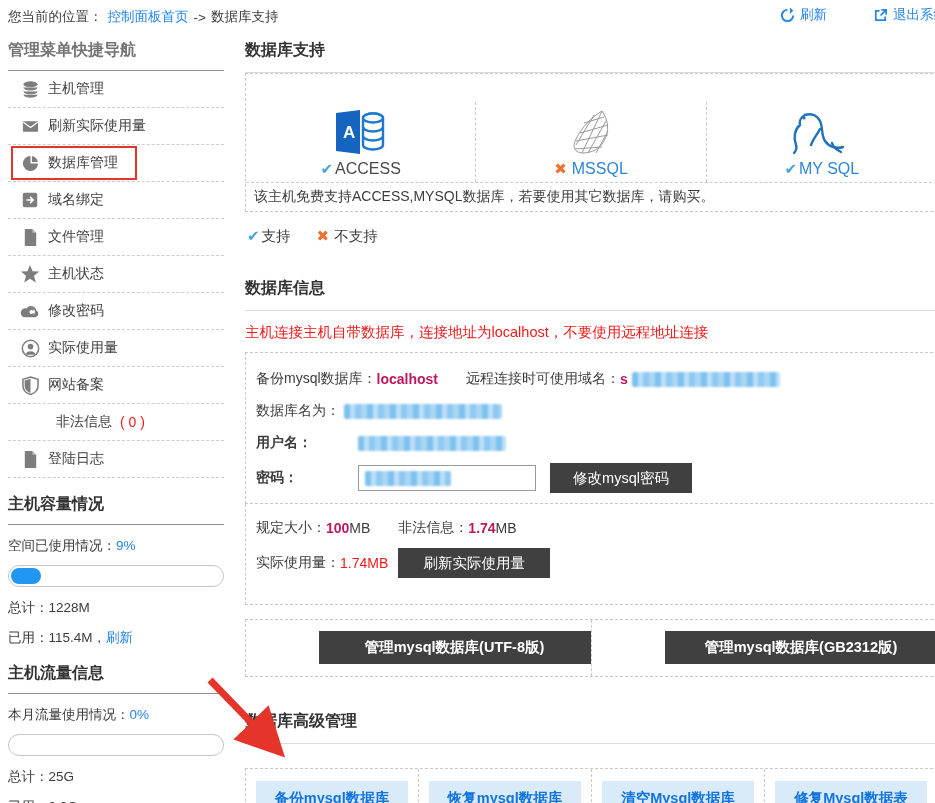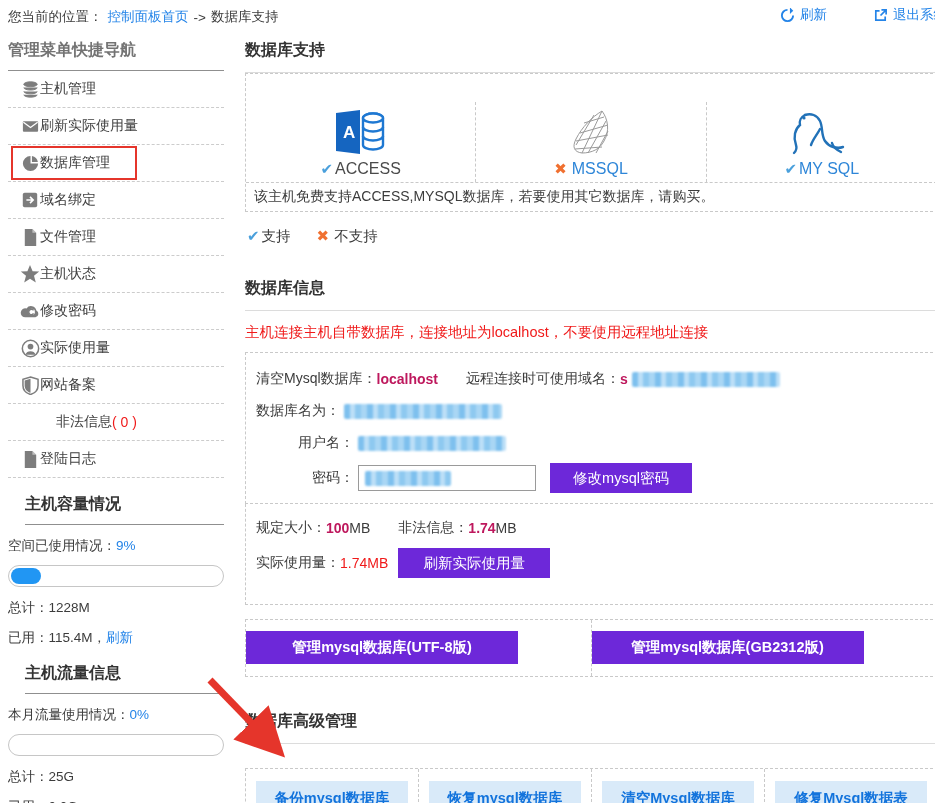--- a/index.html
+++ b/index.html
@@ -8,27 +8,27 @@
   .topbar { display:flex; align-items:center; padding:8px 0 4px 8px; font-size:13.5px; position:relative; }
   .crumb-link { color:#2484e8; text-decoration:none; margin:0 5px; cursor:pointer; }
   .crumb-sep { margin-right:5px; }
   .top-actions { position:absolute; right:0; top:6px; display:flex; gap:46px; }
   .top-action { color:#2484e8; display:flex; align-items:center; gap:5px; cursor:pointer; white-space:nowrap; }
   .top-action:last-child { margin-right:-12px; }
   .layout { display:flex; padding:0 0 0 8px; }
   
   .sidebar { width:216px; flex:0 0 216px; }
   .side-title { font-size:16px; font-weight:bold; color:#737373; padding:10px 0 9px 0; border-bottom:1px solid #8f8f8f; }
-  .menu-item { display:flex; align-items:center; gap:0; height:37px; border-bottom:1px dashed #ccc; padding-left:12px; cursor:pointer; position:relative; }
+  .menu-item { display:flex; align-items:center; gap:8px; height:37px; border-bottom:1px dashed #ccc; padding-left:12px; cursor:pointer; position:relative; }
   .menu-item .ic { width:20px; height:20px; flex:0 0 20px; display:flex; align-items:center; justify-content:center; }
   .menu-label { font-size:14px; color:#404040; }
   .no-icon { padding-left:48px; }
   .red-count { color:#f01a1a; }
   .hl-box { position:absolute; left:3px; top:1px; width:126px; height:34px; border:2px solid #e5352b; pointer-events:none; }
-  .side-sec-title { font-size:16px; font-weight:bold; color:#333; padding:16px 0 9px 0; border-bottom:1px solid #8f8f8f;margin-left:17px; }
+  .side-sec-title { font-size:16px; font-weight:bold; color:#333; padding:16px 0 9px 0; border-bottom:1px solid #8f8f8f; }
   .side-row { font-size:13.5px; color:#3c3c3c; padding:12px 0 0 0; }
   .pct { color:#2484e8; }
   .pbar { margin-top:10px; height:22px; border:1px solid #c6c6c6; border-radius:12px; background:#fff; }
   .pfill { height:16px; margin:2px; border-radius:9px; background:#2196f3; }
   .pfill.p9 { width:30px; }
   .side-link { color:#2484e8; cursor:pointer; }
   
   .main { flex:1; padding-left:21px; }
   .sec-title { font-size:16px; font-weight:bold; color:#333; padding:10px 0 11px 0; border-bottom:1px solid #dcdcdc; }
   .dashed-box { border:1px dashed #c9c9c9; }
@@ -40,35 +40,35 @@
   .cap-blue { color:#2e86d8; }
   .mark-ok { color:#4aa0dc; font-size:15px; margin-right:2px; }
   .mark-no { color:#f07030; font-size:15px; margin-right:5px; }
   .support-note { border-top:1px dashed #c9c9c9; padding:5px 8px; font-size:14px; }
   .legend { margin:15px 0 0 2px; font-size:14.5px; }
   .legend .seg { margin-right:22px; }
   .warn { color:#f01a1a; margin:12px 0 10px 0; font-size:14.5px; }
   .info-box { padding:6px 10px 10px 10px; }
   .info-row { display:flex; align-items:center; margin-top:8px; min-height:24px; }
   .lab { white-space:nowrap; }
-  .lab-r { display:inline-block; width:98px; text-align:right; white-space:nowrap; }
+  .lab-r { display:inline-block; width:98px; text-align:left; white-space:nowrap;font-weight:bold; }
   .bold-blue { color:#be185d; font-weight:bold; }
   .gap28 { width:28px; }
   .blob { display:inline-block; height:15px; border-radius:2px; margin-left:4px; filter:blur(1.2px);
     background:repeating-linear-gradient(90deg,#7ec0ee 0 6px,#bcdff7 6px 11px,#8ec9f0 11px 17px,#a9d6f4 17px 23px); }
   .blob.w150 { width:148px; } .blob.w160 { width:158px; }
   .pw-input { width:178px; height:26px; border:1px solid #9a9a9a; background:#fff; margin-left:4px; display:flex; align-items:center; padding-left:6px; }
   .pw-input .blob { width:86px; margin-left:0; }
-  .btn { background:#6d28d9; color:#fff; border:none; font-size:14.5px; cursor:pointer; font-family:inherit; }
+  .btn { background:#404040; color:#fff; border:none; font-size:14.5px; cursor:pointer; font-family:inherit; }
   .btn-pw { height:30px; width:142px; margin-left:14px; }
   .btn-usage { height:30px; width:152px; margin-left:10px; }
   .size-box { border-top:none; padding:4px 10px 26px 10px; }
   .red-val { color:#f01a1a; }
   .manage-grid { display:grid; grid-template-columns:1fr 1fr; margin-top:14px; }
-  .manage-cell { padding:11px 0 12px 0; display:flex; justify-content:flex-start; border-right:1px dashed #c9c9c9; }
+  .manage-cell { padding:11px 0 12px 0; display:flex; justify-content:flex-end; border-right:1px dashed #c9c9c9; }
   .manage-cell:last-child { border-right:none; }
   .btn-manage { height:33px; width:272px; font-weight:bold; }
   .adv-grid1 { display:grid; grid-template-columns:1fr 1fr 1fr 1fr; margin-top:24px; border-bottom:none; }
   .adv-cell { padding:12px 10px; display:flex; justify-content:center; border-right:1px dashed #c9c9c9; }
   .adv-cell:last-child { border-right:none; }
   .btn-lite { background:#d9eaf9; color:#1273dc; font-weight:bold; font-size:14.5px; border:none; height:34px; cursor:pointer; font-family:inherit; white-space:nowrap; }
   .b1 { width:152px; }
   .arrow-svg { position:absolute; left:196px; top:672px; pointer-events:none; }
   .icon-gray { fill:#7d7d7d; stroke:#7d7d7d; }
 </style>
@@ -269,21 +269,21 @@
     <div class="legend">
       <span class="seg"><span class="mark-ok">✔</span><span>支持</span></span>
       <span class="seg"><span class="mark-no">✖</span><span>不支持</span></span>
     </div>
 
     <div class="sec-title" style="margin-top:22px;">数据库信息</div>
     <div class="warn">主机连接主机自带数据库，连接地址为localhost，不要使用远程地址连接</div>
 
     <div class="dashed-box info-box">
       <div class="info-row">
-        <span class="lab">清空Mysql数据库：</span>
+        <span class="lab">备份mysql数据库：</span>
         <span class="bold-blue">localhost</span>
         <span class="gap28"></span>
         <span class="lab">远程连接时可使用域名：</span>
         <span class="bold-blue">s</span>
         <span class="blob w150"></span>
       </div>
       <div class="info-row">
         <span class="lab">数据库名为：</span>
         <span class="blob w160"></span>
       </div>

